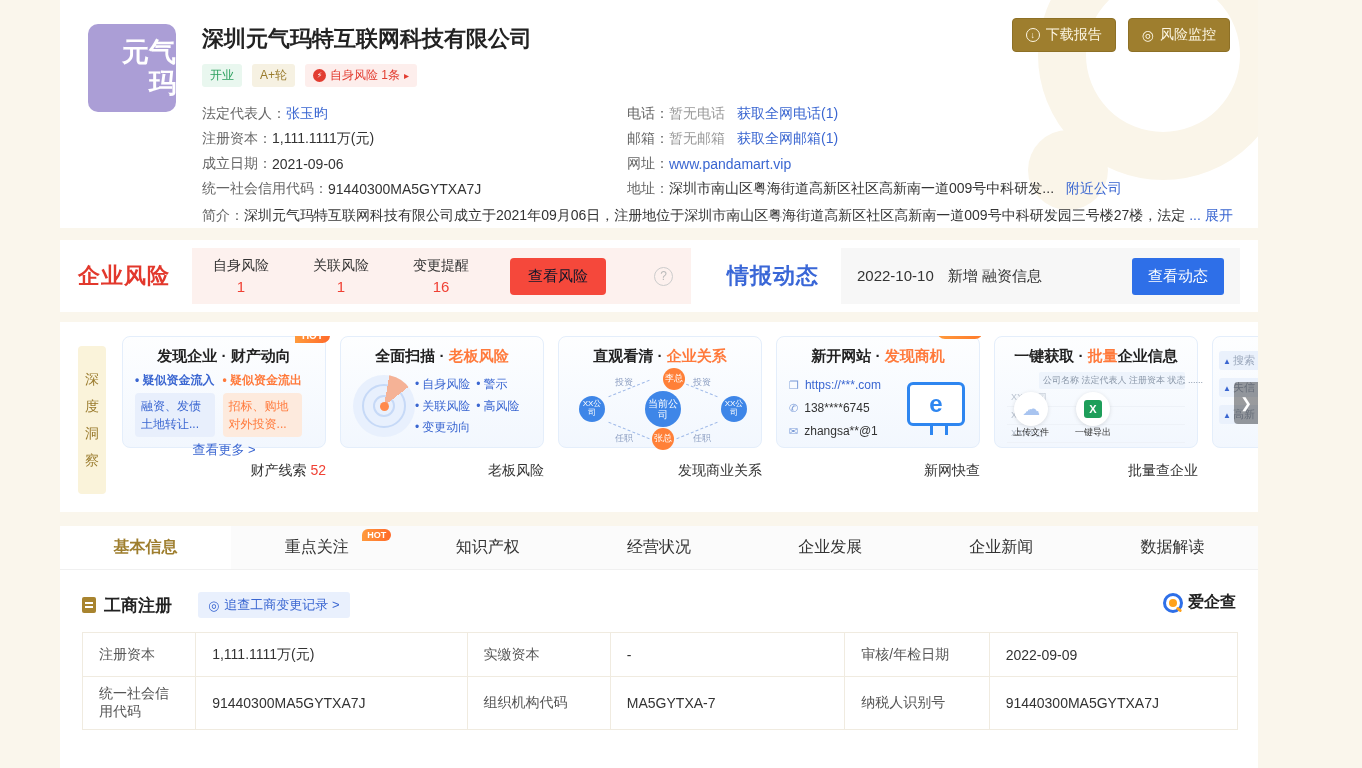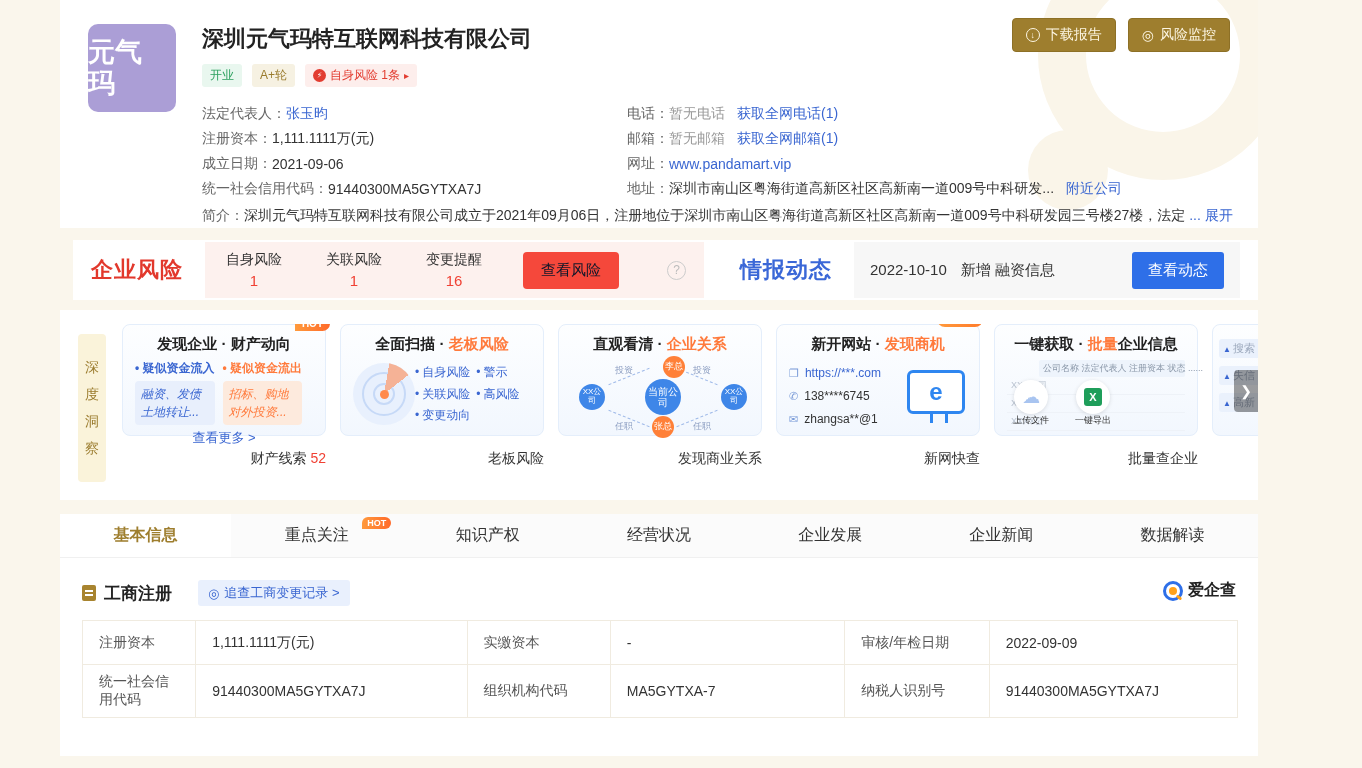--- a/index.html
+++ b/index.html
@@ -8,21 +8,21 @@
   .content { width:1198px; margin-left:60px; }
   .card-white { background:#fff; }
 
   
   .header-card { position:relative; height:228px; padding:24px 28px; overflow:hidden; }
   .deco1 { position:absolute; right:-30px; top:-70px; width:250px; height:250px; border-radius:50%;
     border:48px solid #faf5e9; }
   .deco2 { position:absolute; right:150px; top:130px; width:80px; height:80px; border-radius:50%; background:#faf5e9; }
   .header-inner { position:relative; z-index:1; display:flex; }
   .logo { width:88px; height:88px; background:#ab9ed6; border-radius:10px; color:#fff;
-    display:flex; flex-direction:column; align-items:flex-start; justify-content:center;
+    display:flex; flex-direction:column; align-items:flex-end; justify-content:center;
     font-weight:bold; font-size:27px; line-height:1.15; flex:0 0 auto; }
   .header-main { margin-left:26px; flex:1; }
   .company-name { font-size:22px; font-weight:bold; color:#222; }
   .tag-row { margin-top:10px; display:flex; gap:10px; align-items:center; }
   .tag { font-size:12px; padding:3px 8px; border-radius:3px; display:inline-flex; align-items:center; gap:4px; }
   .tag-open { color:#2ca05e; background:#e9f7ef; }
   .tag-round { color:#9a7b2d; background:#f6f1e2; }
   .tag-risk { color:#e23c30; background:#fdeeec; cursor:pointer; }
   .bolt { width:13px; height:13px; background:#e23c30; color:#fff; border-radius:50%;
     display:inline-flex; align-items:center; justify-content:center; font-size:8px; }
@@ -41,21 +41,21 @@
   .intro-text { flex:0 1 auto; overflow:hidden; white-space:nowrap; color:#333; }
   .hdr-buttons { position:absolute; right:28px; top:18px; display:flex; gap:12px; z-index:2; }
   .gold-btn { background:#9e7e2e; color:#fdf6e3; border:1px solid #8d7026; border-radius:4px;
     padding:7px 13px; font-size:14px; display:flex; align-items:center; gap:6px; cursor:pointer; }
   .icon-circle { width:14px; height:14px; border:1px solid #fdf6e3; border-radius:50%;
     display:inline-flex; align-items:center; justify-content:center; font-size:9px; line-height:1; }
 
   .gap12 { height:12px; } .gap10 { height:10px; } .gap14 { height:14px; }
 
   
-  .strip2 { height:60px; display:flex; align-items:center; padding:0 18px;margin-left:13px; }
+  .strip2 { height:72px; display:flex; align-items:center; padding:0 18px; }
   .big-title { font-size:22px; font-weight:900; letter-spacing:1px; white-space:nowrap; }
   .t-red { color:#e2382c; } .t-blue { color:#3a67d7; }
   .risk-box { margin-left:22px; background:#fdf1ee; height:56px; display:flex; align-items:center;
     padding:0 18px; gap:38px; }
   .stat { text-align:center; font-size:14px; color:#333; min-width:62px; }
   .stat .num { color:#f04134; margin-top:3px; font-size:15px; }
   .red-btn { background:#f5483b; color:#0f172a; border:none; border-radius:4px; padding:9px 18px;
     font-size:15px; cursor:pointer; }
   .help { width:19px; height:19px; border:1px solid #ccc; color:#bbb; border-radius:50%;
     display:inline-flex; align-items:center; justify-content:center; font-size:12px; margin-left:10px; }
@@ -77,21 +77,21 @@
   .icard { position:relative; width:204px; height:112px; flex:0 0 auto; border:1px solid #e4eefb;
     border-radius:8px; background:linear-gradient(180deg,#fdfeff,#f2f7fe); padding:10px 12px; cursor:pointer; }
   .icard-title { font-size:15px; font-weight:bold; color:#222; text-align:center; white-space:nowrap; }
   .t-orange { color:#ff7a3c; }
   .hot-badge { position:absolute; top:-9px; right:-5px; background:linear-gradient(90deg,#ff9a3c,#ff6a2a);
     color:#fff; font-size:10px; font-weight:bold; padding:2px 7px; border-radius:8px 8px 8px 0; }
   .c1-cols { display:flex; gap:8px; margin-top:6px; font-size:12px; }
   .c1-head { font-weight:bold; white-space:nowrap; }
   .c1-head::before { content:"• "; }
   .h-blue { color:#3a66d1; } .h-orange { color:#ff7a3c; }
-  .c1-box { margin-top:4px; border-radius:4px; padding:4px 6px; line-height:1.5; white-space:nowrap;font-style:italic; }
+  .c1-box { margin-top:4px; border-radius:4px; padding:4px 6px; line-height:1.5; white-space:nowrap; }
   .b-blue { background:#e8effc; color:#3a66d1; }
   .b-orange { background:#fdeadd; color:#ff7a3c; }
   .c1-more { text-align:center; font-size:13px; color:#3a66d1; margin-top:4px; }
   .c2-body { display:flex; align-items:center; margin-top:8px; }
   .radar { position:relative; width:62px; height:62px; border-radius:50%; background:#e8f0fd; flex:0 0 auto; }
   .radar::before { content:""; position:absolute; inset:9px; border:2px solid #c6d9f7; border-radius:50%; }
   .radar::after { content:""; position:absolute; inset:20px; border:2px solid #c6d9f7; border-radius:50%; background:#e8f0fd; }
   .radar .wedge { position:absolute; inset:0; border-radius:50%;
     background:conic-gradient(from 10deg,#f5b296 0 42deg,transparent 42deg); z-index:2; }
   .radar .cdot { position:absolute; left:27px; top:27px; width:9px; height:9px; background:#ff8a4d;

